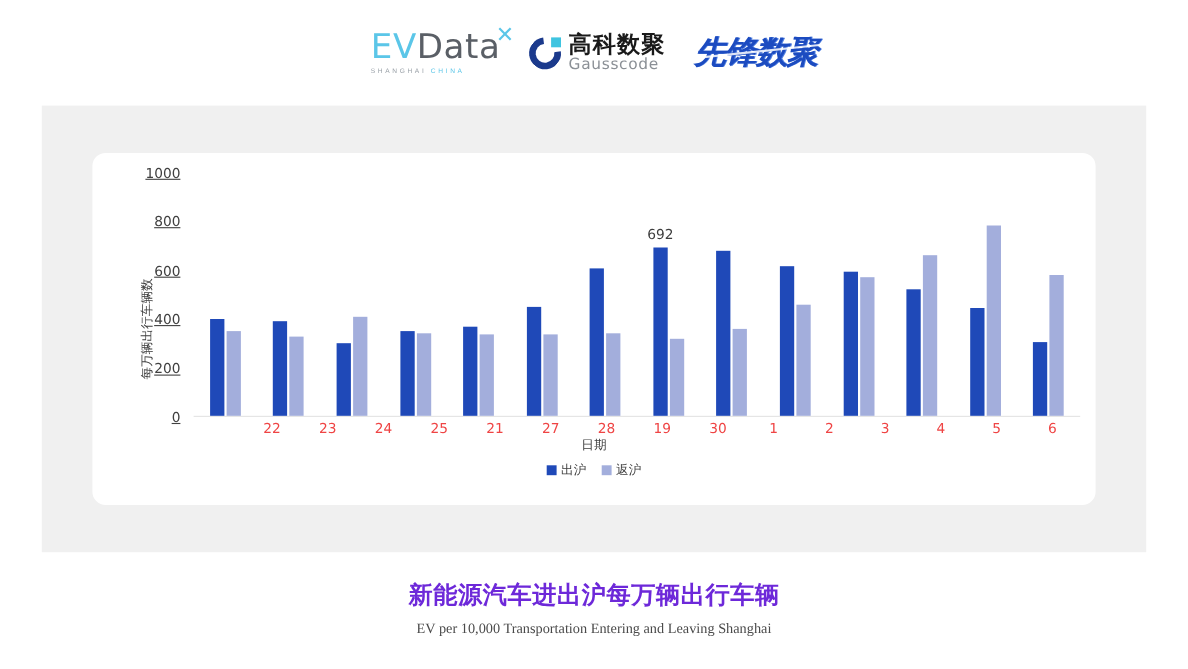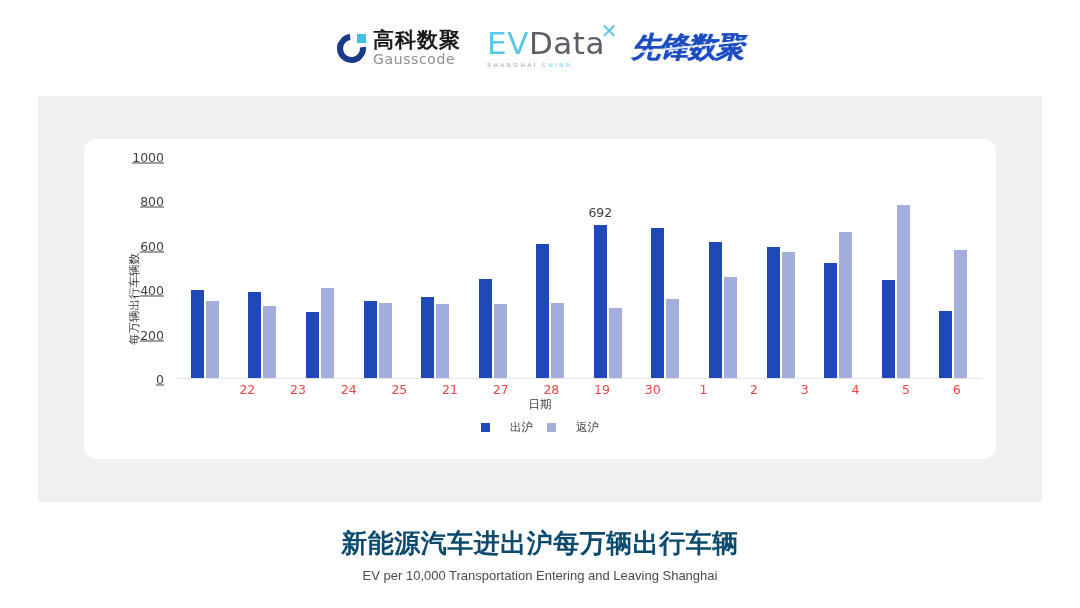--- a/index.html
+++ b/index.html
@@ -213,73 +213,73 @@
 
   .legend {
     position: absolute;
     left: 0; right: 0;
     top: 281px;
     display: flex;
     align-items: center;
     justify-content: center;
     gap: 14px;
   }
-  .legend-item { display: flex; align-items: center; gap: 20px; }
+  .legend-item { display: flex; align-items: center; gap: 4px; }
   .legend-swatch { width: 9px; height: 9px; }
   .legend-swatch.s0 { background: #1F49B8; }
   .legend-swatch.s1 { background: #A3AEDC; }
   .legend-text {
     font-size: 11.5px;
     color: #3d3d3d;
     font-family: "DejaVu Sans", sans-serif;
   }
 
   
   .caption {
     margin-top: 24px;
     text-align: center;
   }
   .caption-cn {
-    font-size: 26px;
+    font-size: 22px;
     font-weight: 700;
-    color: #0c4a6e;
+    color: #6d28d9;
     letter-spacing: .5px;
     font-family: "DejaVu Sans", sans-serif;
   }
   .caption-en {
     margin-top: 7px;
     font-size: 13px;
     color: #4a4a4a;
-    font-family: Liberation Sans, sans-serif;
+    font-family: Liberation Serif, serif;
   }
 </style>
 </head>
 <body>
 
 <div class="logo-bar">
+
+  <div class="logo logo-evdata">
+    <div class="evdata-word">
+      <span class="evdata-ev">EV</span><span class="evdata-data">Data</span>
+      <span class="evdata-x">✕</span>
+    </div>
+    <div class="evdata-sub">
+      <span>SHANGHAI</span>
+      <span class="cn">CHINA</span>
+    </div>
+  </div>
 
   <div class="logo logo-gauss">
     <div class="gauss-mark">
       <div class="gauss-c"></div>
       <div class="gauss-sq"></div>
     </div>
     <div class="gauss-txt">
       <div class="gauss-cn">高科数聚</div>
       <div class="gauss-en">Gausscode</div>
-    </div>
-  </div>
-
-  <div class="logo logo-evdata">
-    <div class="evdata-word">
-      <span class="evdata-ev">EV</span><span class="evdata-data">Data</span>
-      <span class="evdata-x">✕</span>
-    </div>
-    <div class="evdata-sub">
-      <span>SHANGHAI</span>
-      <span class="cn">CHINA</span>
     </div>
   </div>
 
   <div class="logo logo-xf">先锋数聚</div>
 
 </div>
 
 <div class="panel">
   <div class="card">
     <div class="chart">

